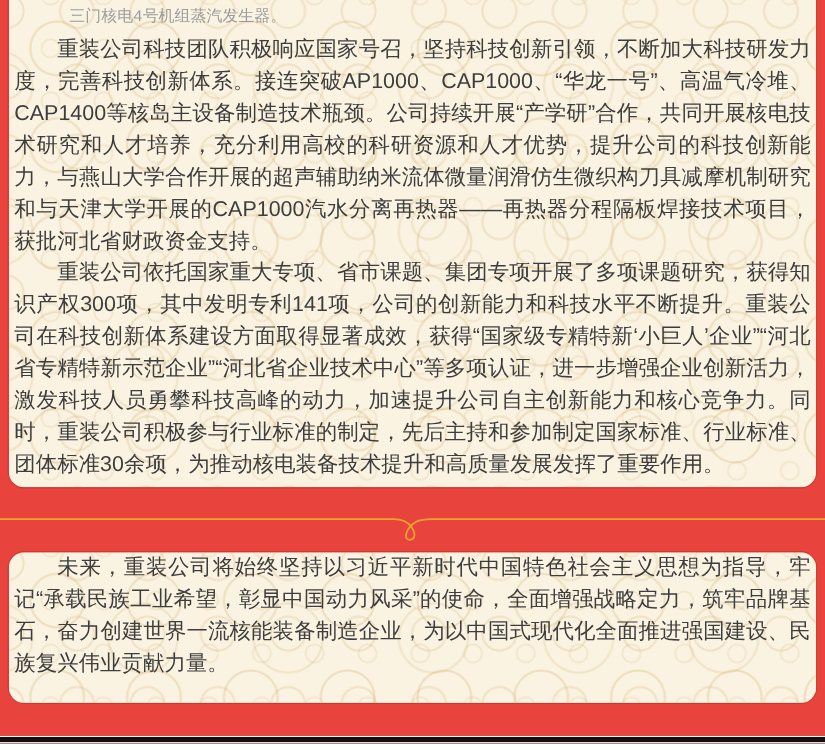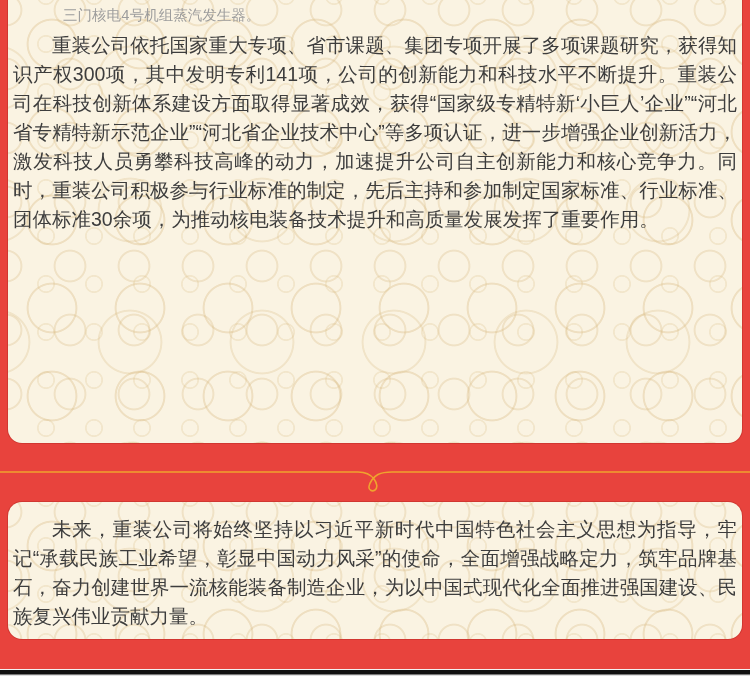--- a/index.html
+++ b/index.html
@@ -31,39 +31,40 @@
   .caption{
     margin:6px 0 5px 50px;
     font-size:14.5px;line-height:20px;color:#9c9c9c;font-family:Liberation Mono, monospace;
   }
   .para{
     margin:0;
     font-size:19.5px;line-height:29px;color:#3d3d3d;
     text-align:justify;text-indent:2em;
     word-break:break-all;
   }
-  .card-bottom .para{margin-top:13px;}
+  .card-bottom .para{}
   .divider{
     position:absolute;top:443px;left:0;width:750px;height:59px;
   }
   .divider svg{position:absolute;left:0;top:21px;display:block;}
   .bottom-bar{
     position:absolute;left:0;bottom:0;width:750px;height:6px;
     background:#101010;border-top:1px solid #f2f2f2;
     box-shadow:inset 0 -1.5px 0 #dedede;
     box-sizing:content-box;
   }
 </style>
 </head>
 <body>
 
 <div class="screen">
 
   <div class="card card-top">
     <p class="caption">三门核电4号机组蒸汽发生器。</p>
+    <p class="para">重装公司科技团队积极响应国家号召，坚持科技创新引领，不断加大科技研发力度，完善科技创新体系。接连突破AP1000、CAP1000、“华龙一号”、高温气冷堆、CAP1400等核岛主设备制造技术瓶颈。公司持续开展“产学研”合作，共同开展核电技术研究和人才培养，充分利用高校的科研资源和人才优势，提升公司的科技创新能力，与燕山大学合作开展的超声辅助纳米流体微量润滑仿生微织构刀具减摩机制研究和与天津大学开展的CAP1000汽水分离再热器——再热器分程隔板焊接技术项目，获批河北省财政资金支持。</p>
     <p class="para">重装公司依托国家重大专项、省市课题、集团专项开展了多项课题研究，获得知识产权300项，其中发明专利141项，公司的创新能力和科技水平不断提升。重装公司在科技创新体系建设方面取得显著成效，获得“国家级专精特新‘小巨人’企业”“河北省专精特新示范企业”“河北省企业技术中心”等多项认证，进一步增强企业创新活力，激发科技人员勇攀科技高峰的动力，加速提升公司自主创新能力和核心竞争力。同时，重装公司积极参与行业标准的制定，先后主持和参加制定国家标准、行业标准、团体标准30余项，为推动核电装备技术提升和高质量发展发挥了重要作用。</p>
   </div>
 
   <div class="divider">
     <svg width="750" height="30" viewBox="0 0 750 30">
       <path d="M0 8 L358 8 C366 8 371 11 374 15 C377 19 378 24 375 26 C372 28 368.5 26 369 22.5 C369.6 18.5 373 13 378 10.5 C381.5 8.8 385 8 392 8 L750 8" stroke="#efa32e" stroke-width="1.6" fill="none"></path>
     </svg>
   </div>
 
   <div class="card card-bottom">

